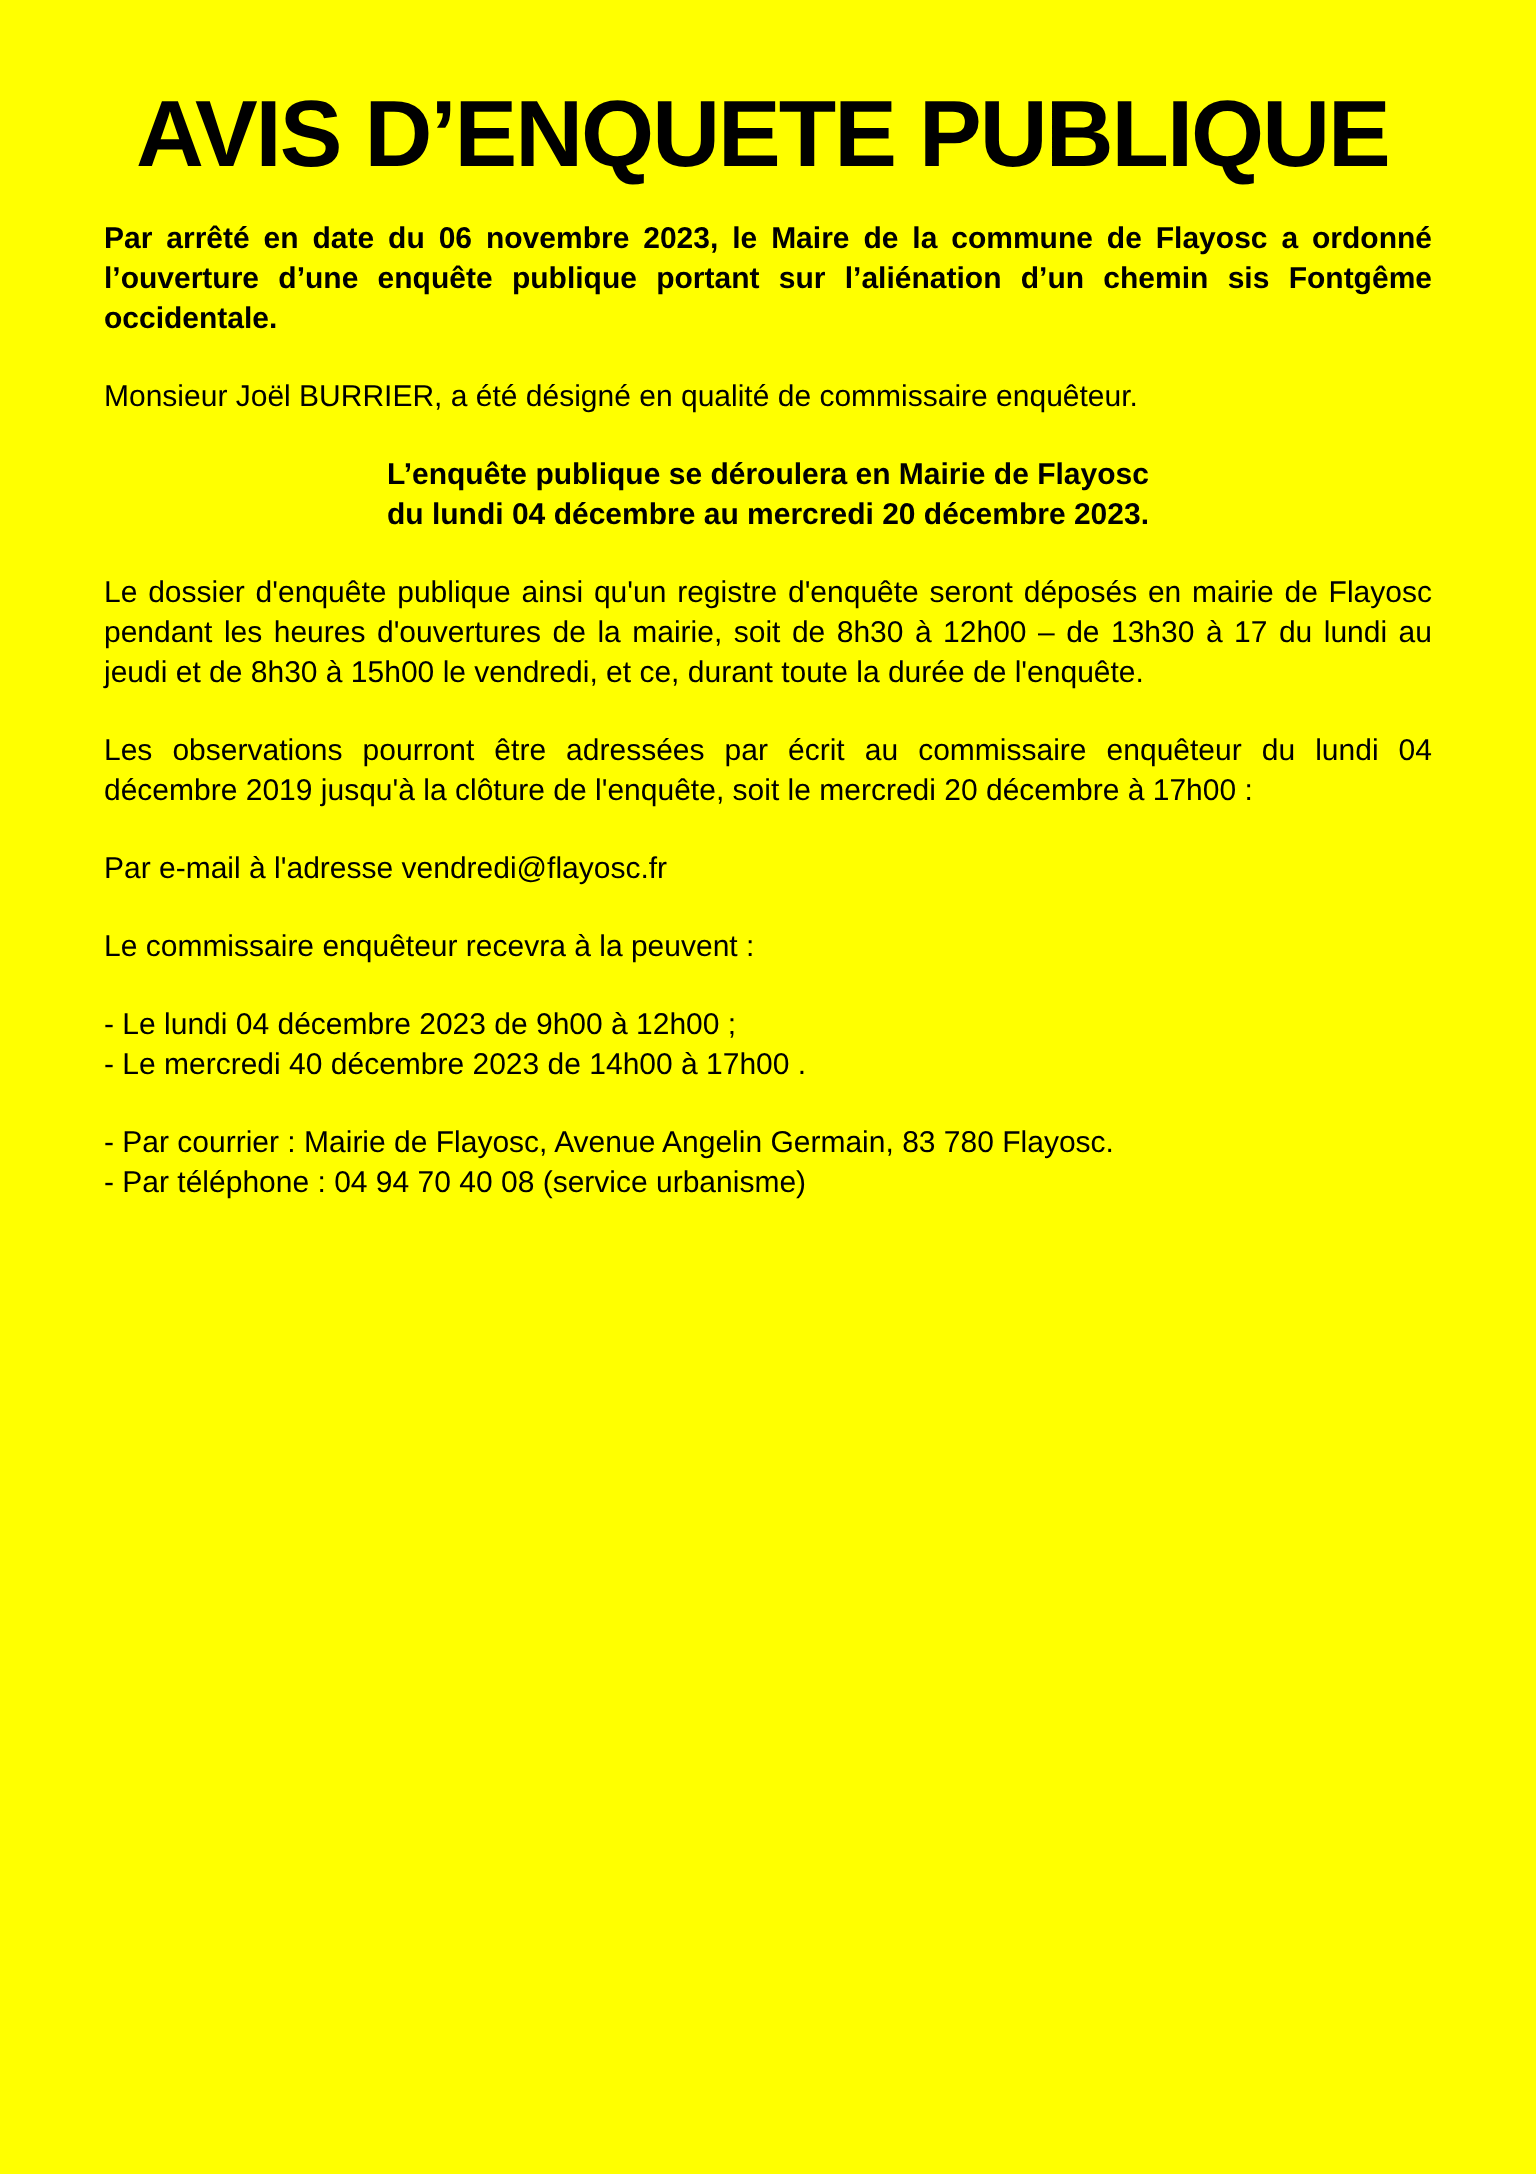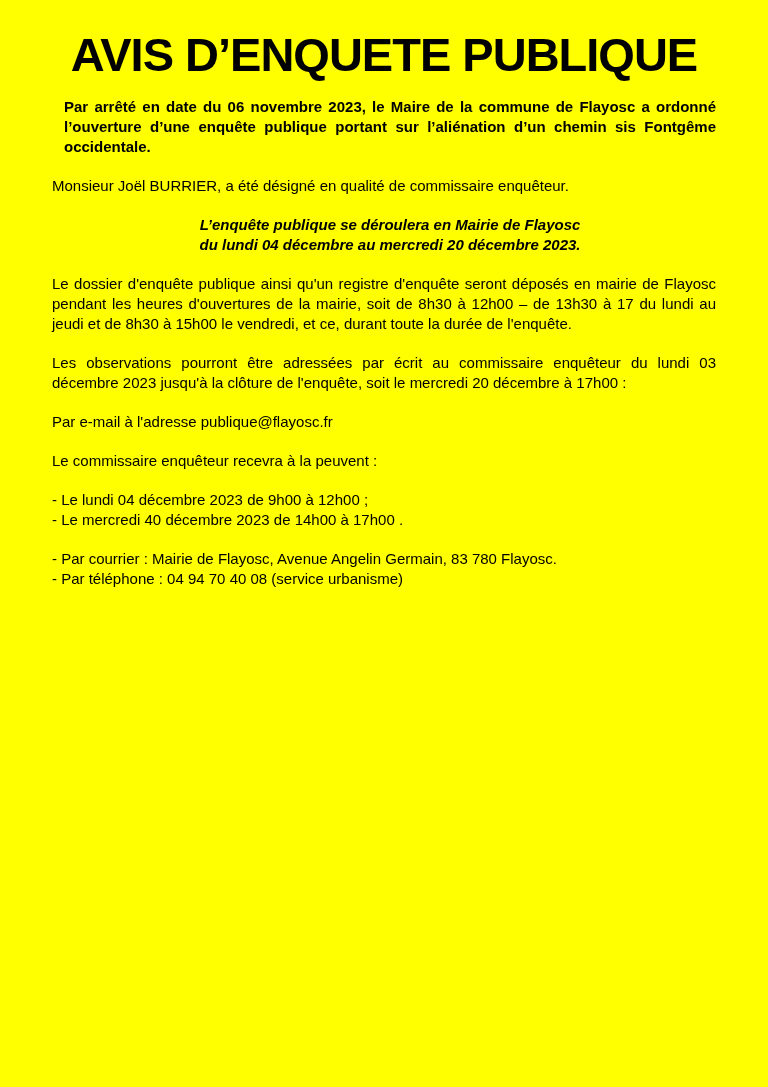--- a/index.html
+++ b/index.html
@@ -14,47 +14,47 @@
     color: #000000;
     overflow: hidden;
   }
   .page {
     box-sizing: border-box;
     width: 768px;
     height: 1087px;
     padding: 24px 52px 0 52px;
   }
   .title {
-    margin: 4px;
+    margin: 16px;
     font-size: 47px;
     font-weight: bold;
-    text-align: center;
+    text-align: left;
     line-height: 1.15;
     letter-spacing: -1px;
     white-space: nowrap;
   }
   .subtitle {
     margin: 11px auto 0 auto;
     max-width: 640px;
     font-size: 19px;
     font-weight: bold;
     text-align: center;
     line-height: 25px;
   }
   .body-block {
     margin: 0 0 19px 0;
     font-size: 15px;
     line-height: 20px;
   }
   .first-block {
     margin-top: 15px;
   }
-  .bold { font-weight: bold; margin-left: 12px; }
+  .bold { font-weight: bold; }
   .just { text-align: justify; }
-  .center { text-align: center; font-style: italic; }
+  .center { text-align: center; }
   .line { display: block; }
 </style>
 </head>
 <body>
 
 <div class="page">
 
   <h1 class="title">AVIS D’ENQUETE PUBLIQUE</h1>
 
 
@@ -62,24 +62,24 @@
 
   <p class="body-block">Monsieur Joël BURRIER, a été désigné en qualité de commissaire enquêteur.</p>
 
   <p class="body-block bold center">
     <span class="line">L’enquête publique se déroulera en Mairie de Flayosc</span>
     <span class="line">du lundi 04 décembre au mercredi 20 décembre 2023.</span>
   </p>
 
   <p class="body-block just">Le dossier d'enquête publique ainsi qu'un registre d'enquête seront déposés en mairie de Flayosc pendant les heures d'ouvertures de la mairie, soit de 8h30 à 12h00 – de 13h30 à 17 du lundi au jeudi et de 8h30 à 15h00 le vendredi, et ce, durant toute la durée de l'enquête.</p>
 
-  <p class="body-block just">Les observations pourront être adressées par écrit au commissaire enquêteur du lundi 03 décembre 2023 jusqu'à la clôture de l'enquête, soit le mercredi 20 décembre à 17h00 :</p>
+  <p class="body-block just">Les observations pourront être adressées par écrit au commissaire enquêteur du lundi 04 décembre 2019 jusqu'à la clôture de l'enquête, soit le mercredi 20 décembre à 17h00 :</p>
 
   <p class="body-block">
-    <span class="line">Par e-mail à l'adresse publique@flayosc.fr</span>
+    <span class="line">Par e-mail à l'adresse vendredi@flayosc.fr</span>
   </p>
 
   <p class="body-block">Le commissaire enquêteur recevra à la peuvent :</p>
 
   <p class="body-block">
     <span class="line">- Le lundi 04 décembre 2023 de 9h00 à 12h00 ;</span>
     <span class="line">- Le mercredi 40 décembre 2023 de 14h00 à 17h00 .</span>
   </p>
 
 

